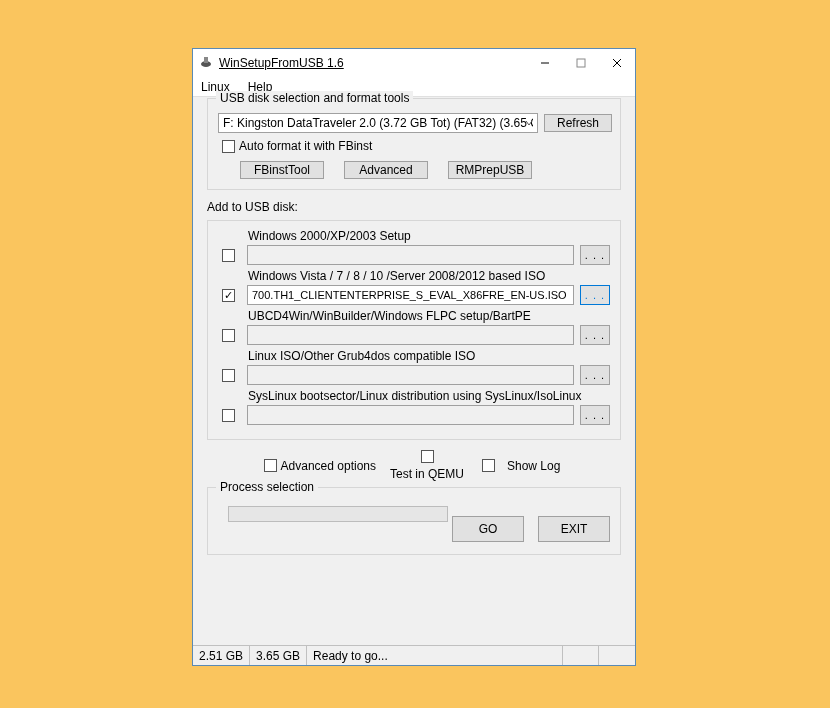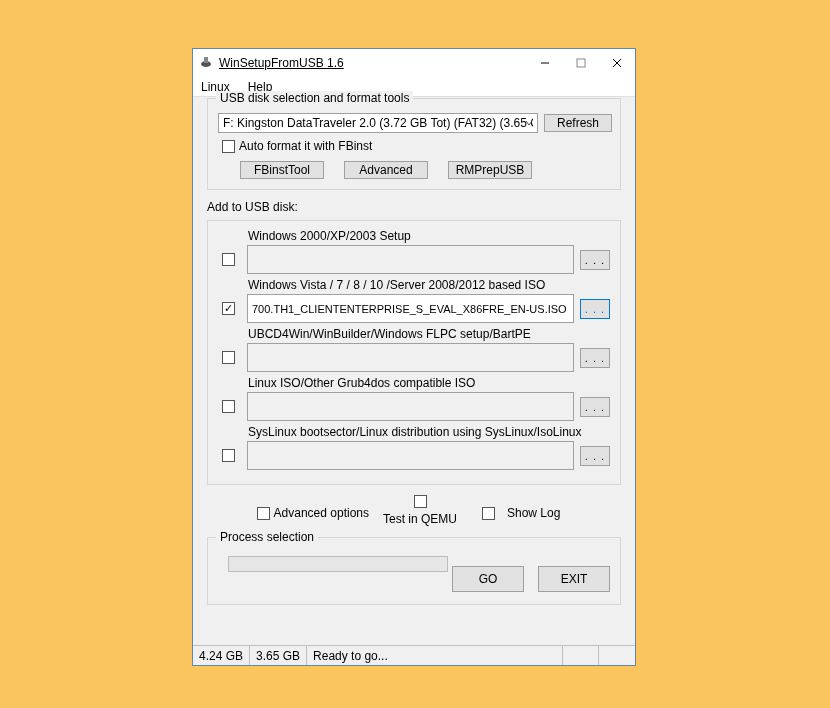--- a/index.html
+++ b/index.html
@@ -109,21 +109,21 @@
 }
 .tools-row { display: flex; gap: 20px; margin-left: 22px; }
 .tools-row .btn { width: 84px; }
 .section-label { font-size: 12px; margin-bottom: 6px; }
 .iso-item { margin-bottom: 4px; }
 .iso-label { font-size: 12px; margin-left: 30px; margin-bottom: 2px; }
 .iso-row { display: flex; align-items: center; gap: 6px; }
 .iso-row .checkbox { margin-left: 4px; margin-right: 6px; }
 .iso-input {
   flex: 1;
-  height: 29px;
+  height: 20px;
   border: 1px solid #a0a0a0;
   background: #fff;
   padding: 0 4px;
   font-size: 11px;
   display: flex;
   align-items: center;
   overflow: hidden;
   white-space: nowrap;
 }
 .iso-input.disabled { background: #f0f0f0; }
@@ -278,38 +278,38 @@
 
     <div class="options-row">
       <div class="chk-row" style="margin:0;">
         <span class="checkbox"></span>
         <span>Advanced options</span>
       </div>
       <div class="chk-row" style="margin:0;flex-direction:column;">
         <span class="checkbox"></span>
         <span>Test in QEMU</span>
       </div>
-      <div class="chk-row" style="margin:11px;gap:12px;">
+      <div class="chk-row" style="margin:4px;gap:12px;">
         <span class="checkbox"></span>
         <span>Show Log</span>
       </div>
     </div>
 
     <div class="groupbox progress-group" style="position:relative;height:68px;">
       <span class="groupbox-title">Process selection</span>
       <div class="progress"></div>
       <div class="go-exit-row">
         <button class="btn">GO</button>
         <button class="btn">EXIT</button>
       </div>
     </div>
 
   </div>
 
   <div class="statusbar">
-    <div class="status-cell">4.24 GB</div>
+    <div class="status-cell">2.51 GB</div>
     <div class="status-cell">3.65 GB</div>
     <div class="status-cell grow">Ready to go...</div>
     <div class="status-cell small"></div>
     <div class="status-cell small" style="border-right:none;"></div>
   </div>
 
 </div>
 
 </body></html>

